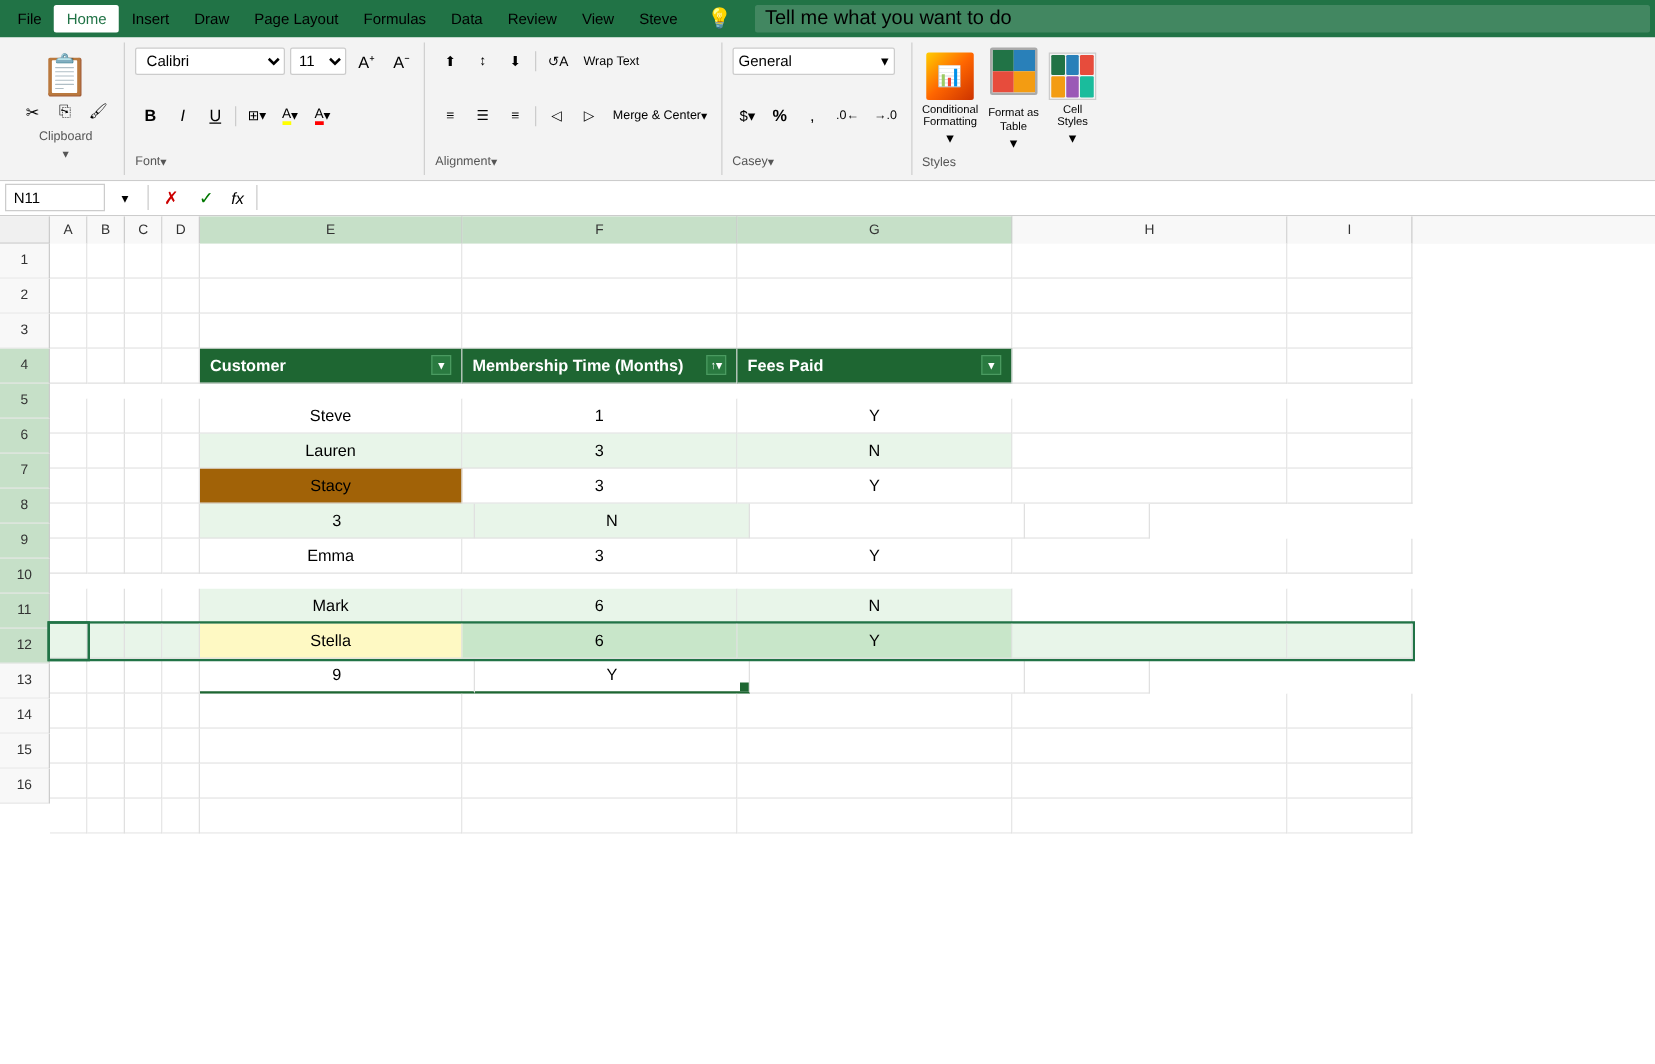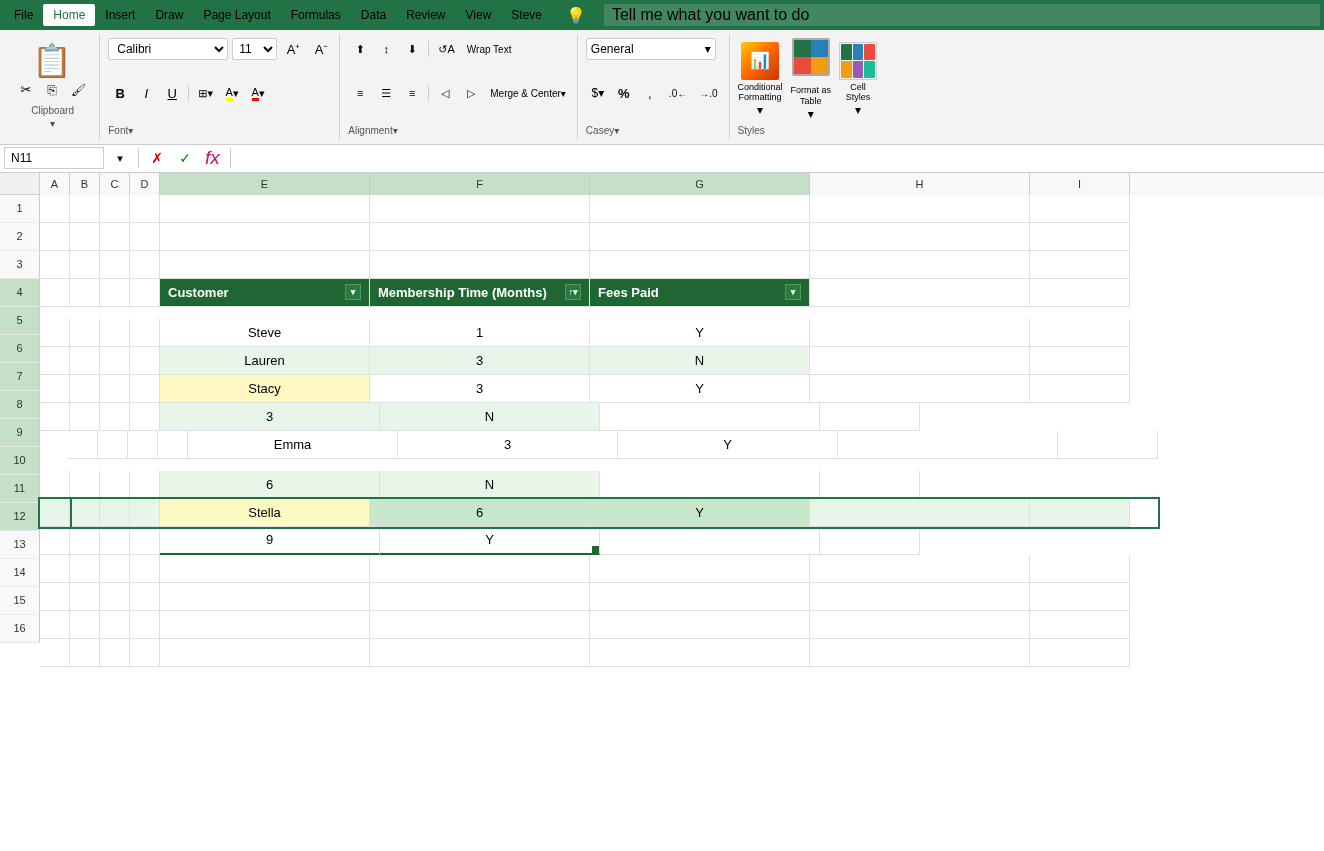--- a/index.html
+++ b/index.html
@@ -11,21 +11,21 @@
     .toolbar { background: #f3f3f3; border-bottom: 1px solid #ccc; padding: 4px 6px; display: flex; align-items: stretch; gap: 2px; }
     .toolbar-group { display: flex; align-items: flex-start; gap: 2px; padding: 0 6px; border-right: 1px solid #d0d0d0; }
     .toolbar-group:last-child { border-right: none; }
 
     .tb-btn { background: transparent; border: 1px solid transparent; border-radius: 2px; cursor: pointer; padding: 2px 4px; font-size: 11px; display: flex; align-items: center; justify-content: center; min-width: 24px; height: 22px; }
 
     .font-selector { border: 1px solid #ccc; border-radius: 2px; padding: 2px 4px; font-size: 12px; width: 120px; height: 22px; background: white; }
     .size-selector { border: 1px solid #ccc; border-radius: 2px; padding: 2px 2px; font-size: 12px; width: 45px; height: 22px; background: white; }
 
     .formula-bar { display: flex; align-items: center; height: 28px; border-bottom: 1px solid #ccc; background: #fff; padding: 0 4px; gap: 4px; }
-    .cell-ref-box { border: 1px solid #ccc; width: 100px; height: 22px; padding: 2px 6px; font-size: 12px; display: flex; align-items: center; }
+    .cell-ref-box { border: 1px solid #ccc; width: 80px; height: 22px; padding: 2px 6px; font-size: 12px; display: flex; align-items: center; }
     .formula-divider { width: 1px; height: 20px; background: #ccc; margin: 0 2px; }
     .formula-input { flex: 1; border: none; outline: none; font-size: 12px; padding: 0 4px; }
     .fx-btn { font-size: 13px; color: #555; padding: 0 4px; font-style: italic; }
     .col-header { height: 22px; display: flex; align-items: center; justify-content: center; font-size: 11px; color: #333; border-right: 1px solid #ccc; background: #f8f8f8; cursor: pointer; user-select: none; }
     .col-header.highlight { background: #c6e0c8; }
     .row-header { width: 40px; min-width: 40px; height: 28px; display: flex; align-items: center; justify-content: center; font-size: 11px; color: #333; border-right: 1px solid #ccc; border-bottom: 1px solid #e8e8e8; background: #f8f8f8; cursor: pointer; }
     .row-header.highlight { background: #c6e0c8; }
     .grid-row { display: flex; }
     .cell { height: 28px; display: flex; align-items: center; justify-content: center; border-right: 1px solid #e0e0e0; border-bottom: 1px solid #e0e0e0; font-size: 12px; overflow: hidden; background: white; cursor: cell; position: relative; }
     .cell.selected { outline: 2px solid #217346; z-index: 2; }
@@ -194,21 +194,21 @@
 </div>
 
 <div class="formula-bar">
   <div class="cell-ref-box">
     <span>N11</span>
   </div>
   <button class="tb-btn" style="font-size:11px;">▾</button>
   <div class="formula-divider"></div>
   <button class="tb-btn" style="font-size:14px; color:#cc0000;">✗</button>
   <button class="tb-btn" style="font-size:14px; color:#007700;">✓</button>
-  <span class="fx-btn" style="font-size:19px; color:#be185d;">fx</span>
+  <span class="fx-btn" style="font-size:13px; color:#000000;">fx</span>
   <div class="formula-divider"></div>
   <input class="formula-input" value="" placeholder="" style="">
 </div>
 
 <div style="display:flex; flex-direction:column; overflow:hidden;">
 
   <div style="display:flex; background:#f8f8f8;">
     <div style="width:40px; min-width:40px; height:22px; background:#f0f0f0; border-right:1px solid #ccc; border-bottom:1px solid #ccc;"></div>
     <div class="col-header w-a">A</div>
     <div class="col-header w-b">B</div>
@@ -323,55 +323,56 @@
           <div class="cell w-g" style="background:#e8f5e9; font-size:13px;">N</div>
           <div class="cell w-h"></div>
           <div class="cell w-i"></div>
         </div>
 
         <div class="grid-row" style="height:28px;">
           <div class="cell w-a"></div>
           <div class="cell w-b"></div>
           <div class="cell w-c"></div>
           <div class="cell w-d"></div>
-          <div class="cell w-e" style="background:#fef9c3; font-size:13px;">Stacy</div>
+          <div class="cell w-e" style="background:#a16207; font-size:13px;">Stacy</div>
           <div class="cell w-f" style="background:#ffffff; font-size:13px;">3</div>
           <div class="cell w-g" style="background:#ffffff; font-size:13px;">Y</div>
           <div class="cell w-h"></div>
           <div class="cell w-i"></div>
         </div>
 
         <div class="grid-row" style="height:28px;">
           <div class="cell w-a"></div>
           <div class="cell w-b"></div>
           <div class="cell w-c"></div>
           <div class="cell w-d"></div>
           <div class="cell w-f" style="background:#e8f5e9; font-size:13px;">3</div>
           <div class="cell w-g" style="background:#e8f5e9; font-size:13px;">N</div>
           <div class="cell w-h"></div>
           <div class="cell w-i"></div>
         </div>
 
-        <div class="grid-row" style="height:40px;padding-left:28px;">
+        <div class="grid-row" style="height:40px;">
           <div class="cell w-a"></div>
           <div class="cell w-b"></div>
           <div class="cell w-c"></div>
           <div class="cell w-d"></div>
           <div class="cell w-e" style="background:#ffffff; font-size:13px;">Emma</div>
           <div class="cell w-f" style="background:#ffffff; font-size:13px;">3</div>
           <div class="cell w-g" style="background:#ffffff; font-size:13px;">Y</div>
           <div class="cell w-h"></div>
           <div class="cell w-i"></div>
         </div>
 
         <div class="grid-row" style="height:28px;">
           <div class="cell w-a"></div>
           <div class="cell w-b"></div>
           <div class="cell w-c"></div>
           <div class="cell w-d"></div>
+          <div class="cell w-e" style="background:#e8f5e9; font-size:13px;">Mark</div>
           <div class="cell w-f" style="background:#e8f5e9; font-size:13px;">6</div>
           <div class="cell w-g" style="background:#e8f5e9; font-size:13px;">N</div>
           <div class="cell w-h"></div>
           <div class="cell w-i"></div>
         </div>
 
         <div class="grid-row" style="height:28px; outline:2px solid #217346; position:relative; z-index:2;">
           <div class="cell w-a selected" style="background:#e8f5e9;"></div>
           <div class="cell w-b" style="background:#e8f5e9;"></div>
           <div class="cell w-c" style="background:#e8f5e9;"></div>

